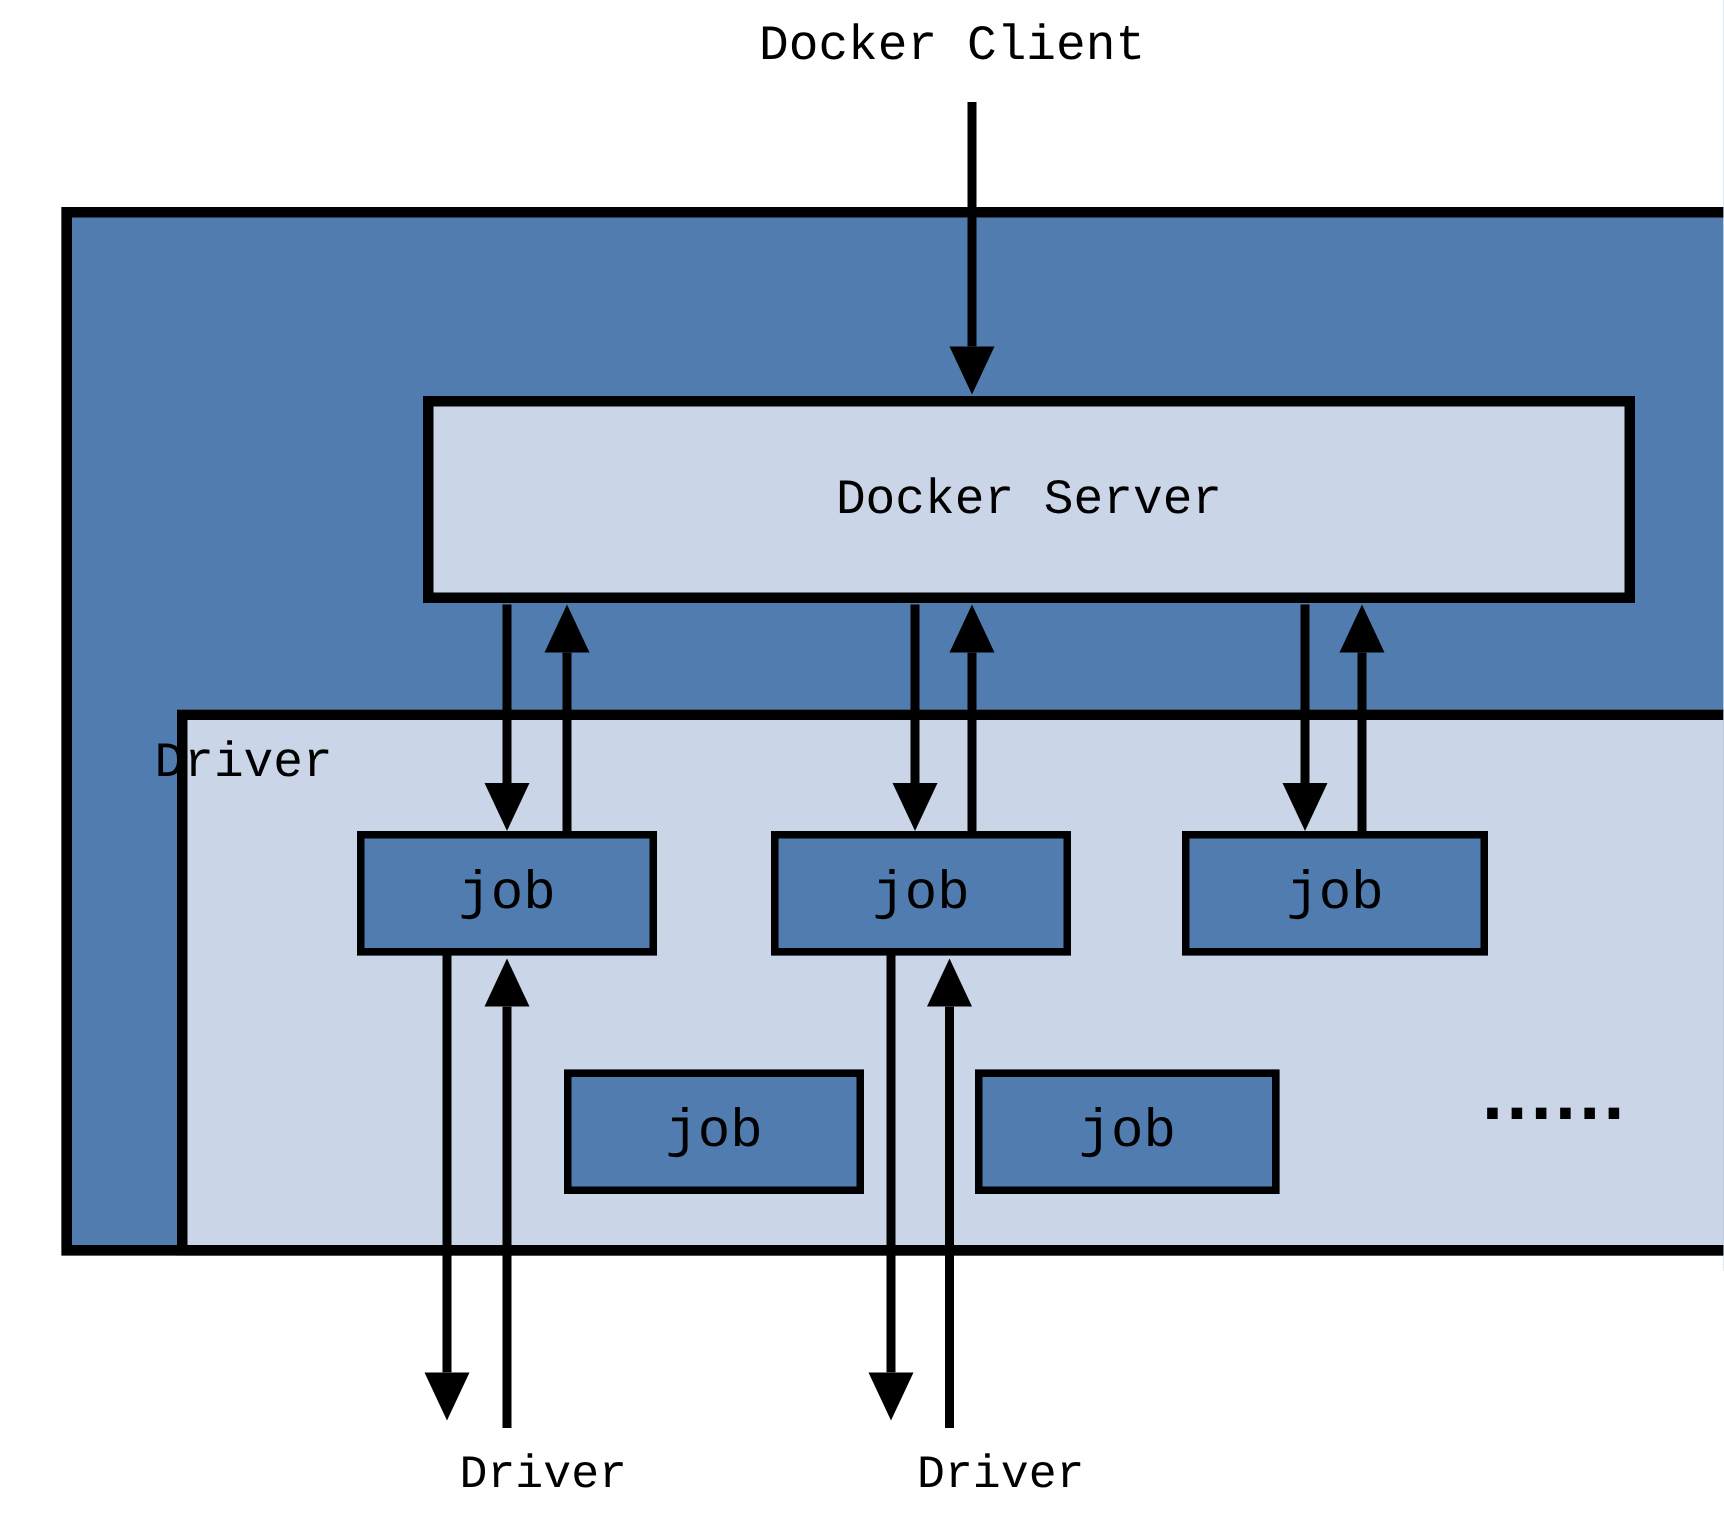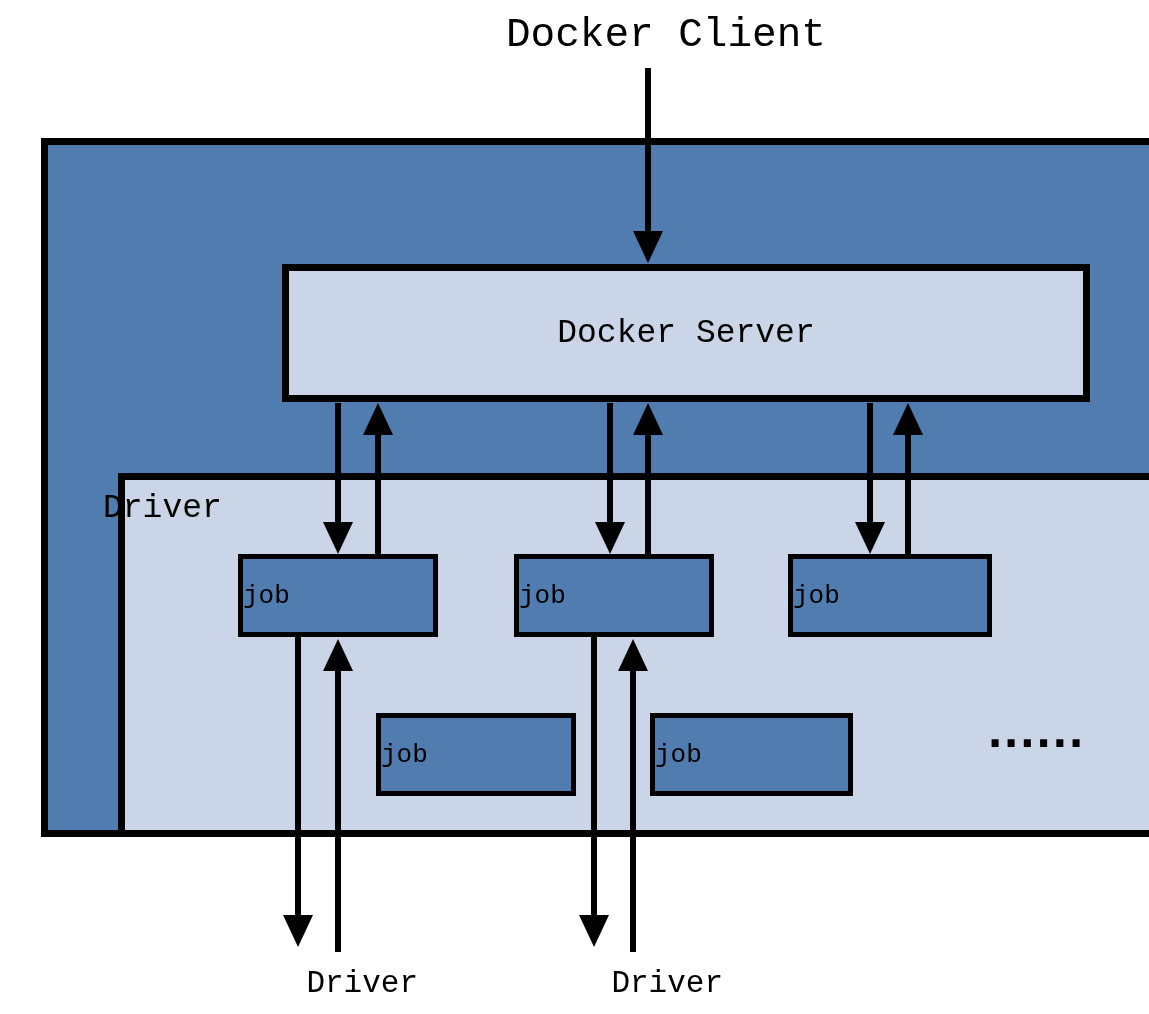--- a/index.html
+++ b/index.html
@@ -13,25 +13,25 @@
     color: #000;
     overflow: hidden;
   }
   .box { position: absolute; border: 7px solid #000; margin-left: 36px; }
   .daemon  { left: 5px;   top: 138px; width: 1142px; height: 699px; background: #507CAF; z-index: 1; }
   .engine  { left: 82px;  top: 473px; width: 1065px; height: 364px; background: #CAD6E7; z-index: 2; }
   .server  { left: 246px; top: 264px; width: 808px;  height: 138px; background: #CAD6E7; z-index: 3;
              display: flex; align-items: center; justify-content: center; font-size: 33px; }
   .job {
     position: absolute; border: 5px solid #000; background: #507CAF;
-    display: flex; align-items: center; 
-    font-size: 26px; z-index: 4;
+    display: flex; align-items: center; justify-content: center;
+    font-size: 36px; z-index: 4;
   }
   .lbl { position: absolute; z-index: 6; white-space: nowrap; line-height: 1.15; }
-  .lbl-client { left: 506px; top: 12px;  width: 300px; text-align: center; font-size: 41px; }
+  .lbl-client { left: 506px; top: 12px;  width: 300px; font-size: 33px; }
   .lbl-daemon { left: 57px;  top: 158px; font-size: 40px; }
   .lbl-engine { left: 103px; top: 490px; font-size: 33px; }
   .lbl-driver { top: 966px; width: 200px; text-align: right; font-size: 31px; }
   .lbl-driver.d1 { left: 218px; }
   .lbl-driver.d2 { left: 523px; }
   .dots {
     left: 976px; top: 710px; width: 120px; text-align: center;
     font-family: "DejaVu Sans", sans-serif; font-size: 40px; font-weight: 900;
     letter-spacing: 1px; z-index: 4;
   }

